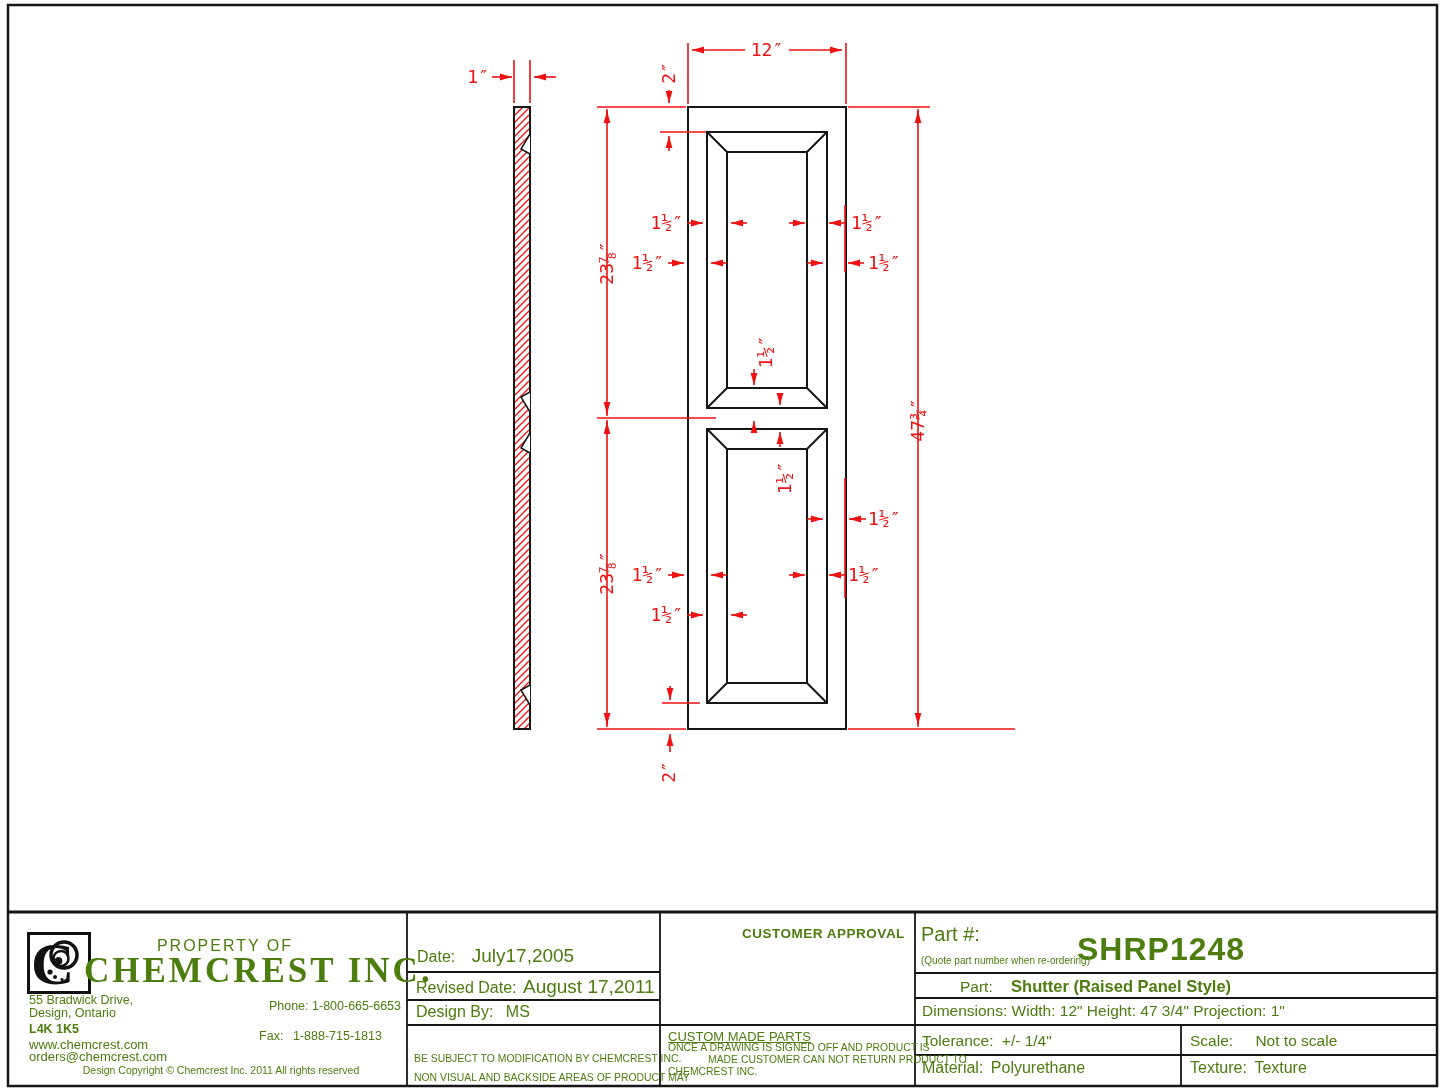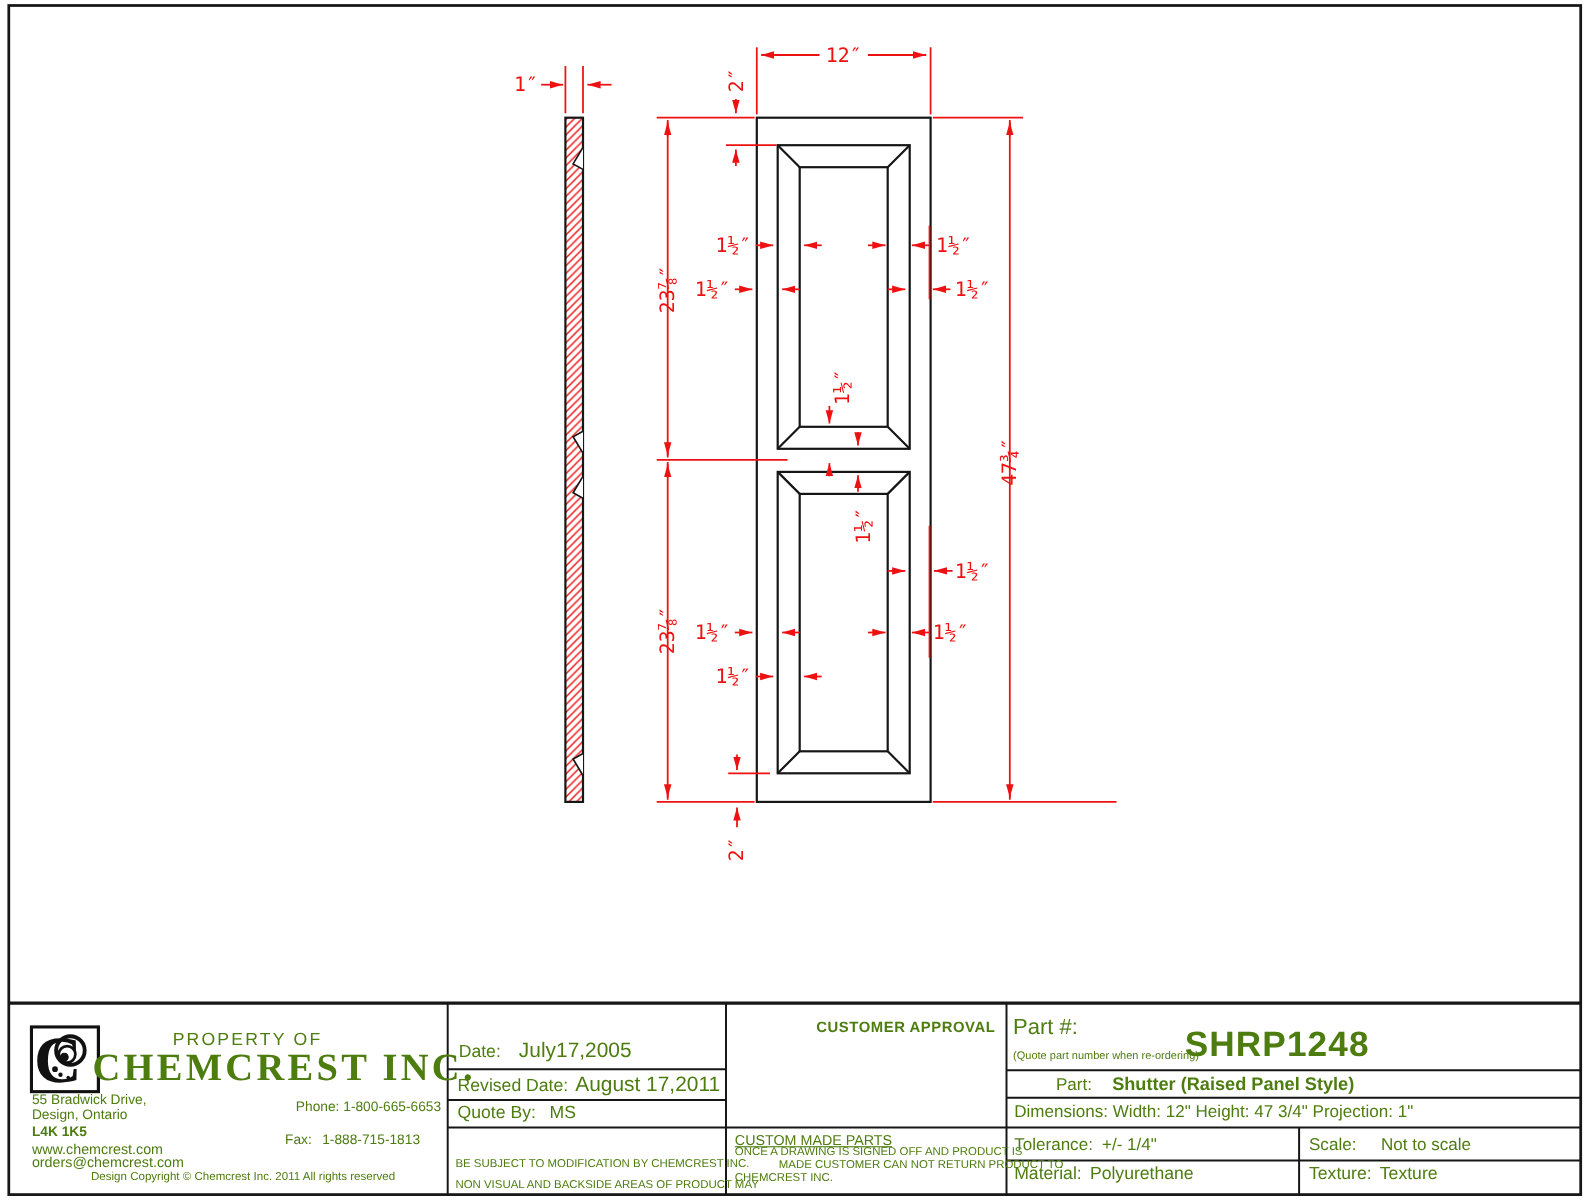--- a/index.html
+++ b/index.html
@@ -178,21 +178,21 @@
 
   <div class="abs" style="left:417px;top:945px;font-size:16px;">
     <span>Date:</span>
     <span style="margin-left:12px;font-size:19px;">July17,2005</span>
   </div>
   <div class="abs" style="left:416px;top:976px;font-size:16px;">
     <span>Revised Date:</span>
     <span style="margin-left:2px;font-size:19px;">August 17,2011</span>
   </div>
   <div class="abs" style="left:416px;top:1003px;font-size:16px;">
-    <span>Quote By:</span>
+    <span>Design By:</span>
     <span style="margin-left:8px;">MS</span>
   </div>
   <div class="abs" style="left:414px;top:1072px;font-size:10.4px;">NON VISUAL AND BACKSIDE AREAS OF PRODUCT MAY</div>
   <div class="abs" style="left:414px;top:1053px;font-size:10.4px;">BE SUBJECT TO MODIFICATION BY CHEMCREST INC.</div>
 
   <div class="abs" style="left:660px;top:926px;width:255px;text-align:center;font-size:13.5px;font-weight:bold;letter-spacing:0.5px;padding-left:36px;">CUSTOMER APPROVAL</div>
   <div class="abs u" style="left:668px;top:1030px;font-size:13px;">CUSTOM MADE PARTS</div>
   <div class="abs" style="left:668px;top:1042px;font-size:10.4px;">ONCE A DRAWING IS SIGNED OFF AND PRODUCT IS</div>
   <div class="abs" style="left:668px;top:1054px;font-size:10.4px;padding-left:40px;">MADE CUSTOMER CAN NOT RETURN PRODUCT TO</div>
   <div class="abs" style="left:668px;top:1066px;font-size:10.4px;">CHEMCREST INC.</div>

